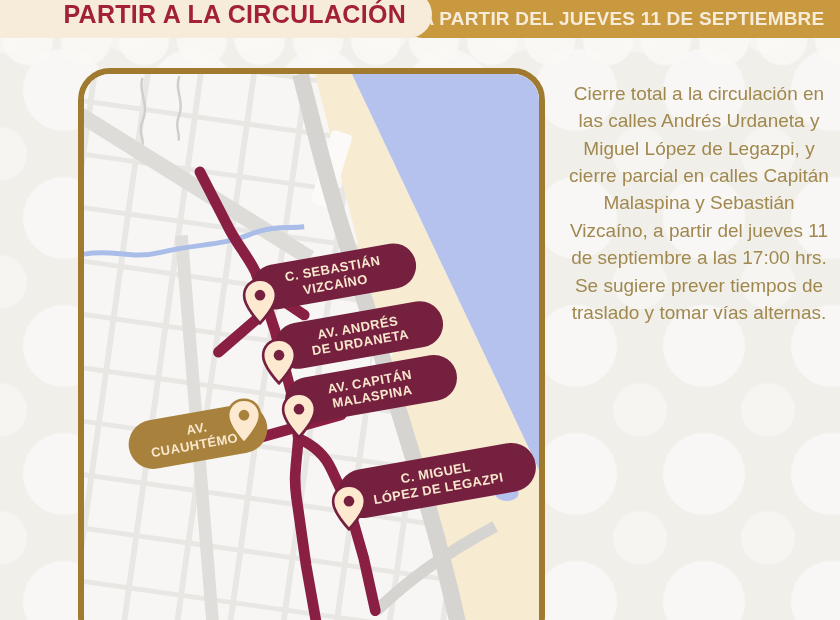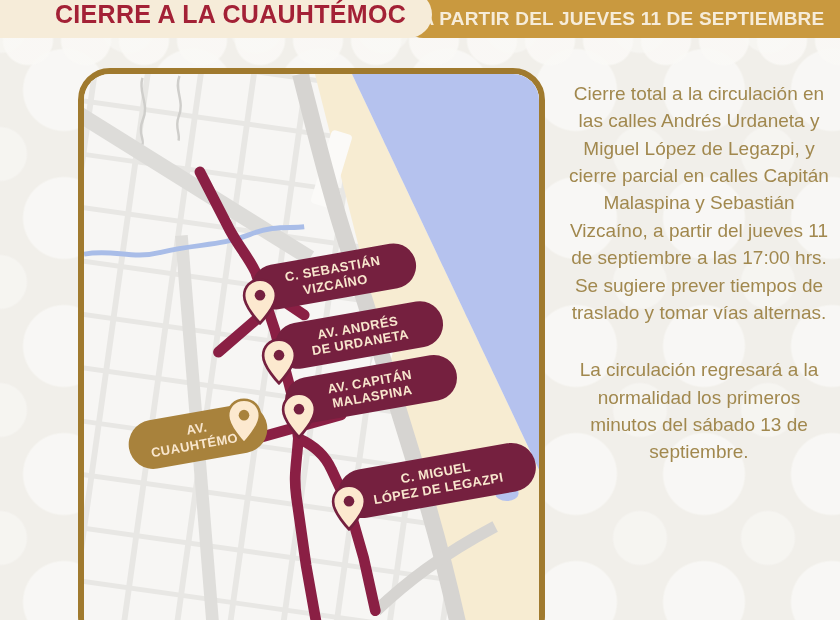--- a/index.html
+++ b/index.html
@@ -72,21 +72,21 @@
 </head>
 <body>
 
 <div class="bg-pattern"></div>
 <div class="scallops"></div>
 
 <div class="header-gold">
   <span>A PARTIR DEL JUEVES 11 DE SEPTIEMBRE</span>
 </div>
 <div class="header-cream">
-  <span>CIERRE A LA CUAUHTÉMOC</span>
+  <span>PARTIR A LA CIRCULACIÓN</span>
 </div>
 
 <div class="map-frame">
   <svg class="basemap" viewBox="0 0 467 580" preserveAspectRatio="none">
     <rect x="0" y="0" width="467" height="580" fill="#f7f6f4"></rect>
 
     <g transform="rotate(8 230 280)" stroke="#e8e7e4" stroke-width="6">
       <line x1="-80" y1="-150" x2="-80" y2="730"></line>
         <line x1="-26" y1="-150" x2="-26" y2="730"></line>
       <line x1="28" y1="-150" x2="28" y2="730"></line>
@@ -176,14 +176,13 @@
     <circle cx="17" cy="16" r="5" fill="#a8823c"></circle>
   </svg>
   <svg class="map-pin" style="left:247px;top:410px;" viewBox="0 0 34 44">
     <path d="M17,1.5 C8,1.5 2,8.2 2,16.5 C2,27 17,42.5 17,42.5 C17,42.5 32,27 32,16.5 C32,8.2 26,1.5 17,1.5 Z" fill="#fce9cf" stroke="#75203f" stroke-width="2.5"></path>
     <circle cx="17" cy="16" r="5" fill="#75203f"></circle>
   </svg>
 </div>
 
 <div class="info-col">
   <p>Cierre total a la circulación en las calles Andrés Urdaneta y Miguel López de Legazpi, y cierre parcial en calles Capitán Malaspina y Sebastián Vizcaíno, a partir del jueves 11 de septiembre a las 17:00 hrs. Se sugiere prever tiempos de traslado y tomar vías alternas.</p>
-  <p>La circulación regresará a la normalidad los primeros minutos del sábado 13 de septiembre.</p>
 </div>
 
 </body></html>

